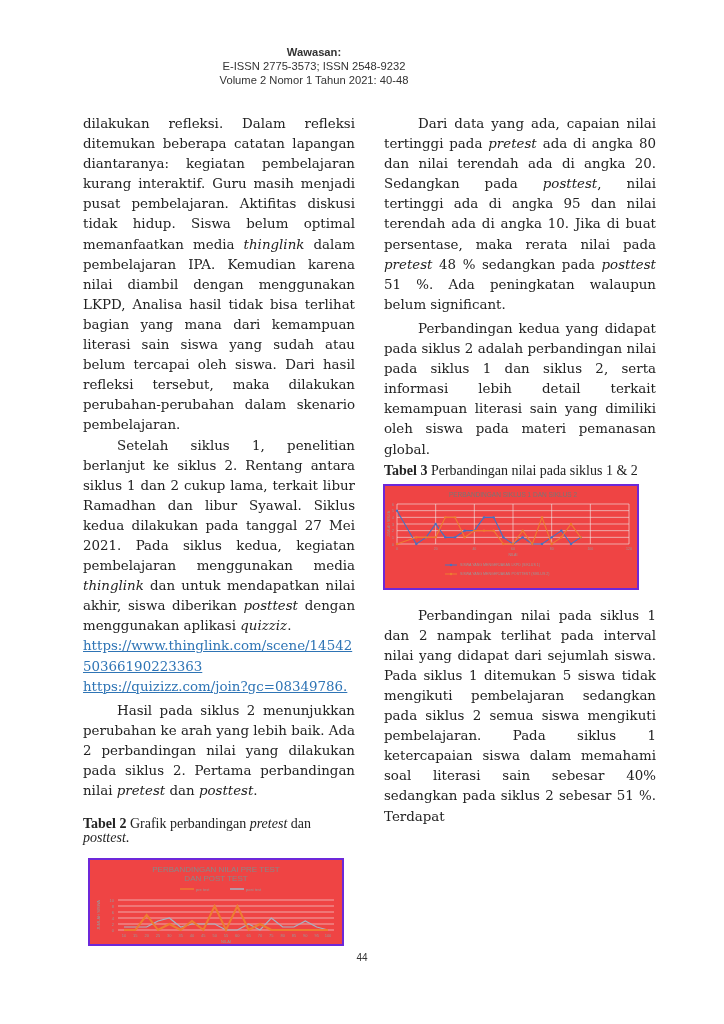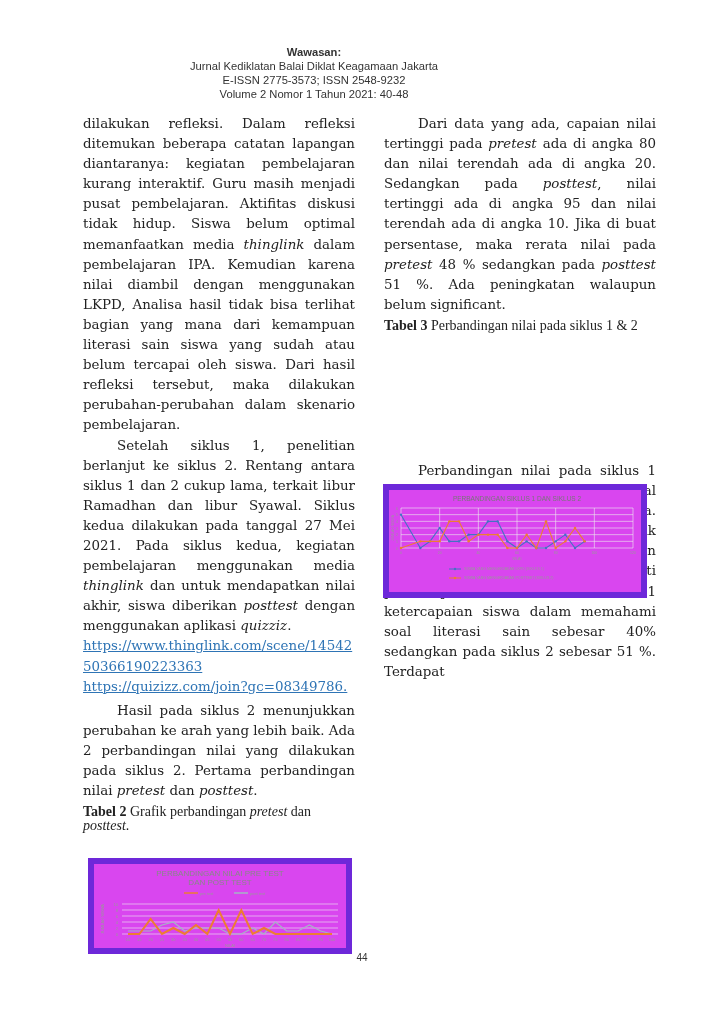--- a/index.html
+++ b/index.html
@@ -9,39 +9,38 @@
   .col { position:absolute; top:114px; width:272px; font-size:13.4px; line-height:20.1px; text-align:justify; }
   .col.left { left:83px; }
   .col.right { left:384px; }
   .col p { margin:0; }
   .indent { text-indent:34px; }
   .gap { margin-top:4px !important; }
   a.link { color:#2e74b5; text-decoration:underline; word-break:break-all; }
   em { font-style:italic; }
   .caption { font-family:"Liberation Serif", serif; font-size:14px; line-height:14px; text-align:left; }
   .caption b { font-weight:bold; }
-  .chart { position:absolute; background:#d946ef; border:6px solid #6d28d9; }
+  .chart { position:absolute; background:#ef4444; border:2px solid #6d28d9; }
   .chart svg { display:block; }
   .pageno { position:absolute; top:952px; left:0; width:724px; text-align:center; font-family:"Liberation Sans", sans-serif; font-size:10px; color:#333; }
 </style>
 </head>
 <body>
 
 <div class="header">
   <div class="t1">Wawasan:</div>
-  <div>Jurnal Kediklatan Balai Diklat Keagamaan Jakarta</div>
   <div>E-ISSN 2775-3573; ISSN 2548-9232</div>
   <div>Volume 2 Nomor 1 Tahun 2021: 40-48</div>
 </div>
 
 <div class="col left">
   <p><span>dilakukan refleksi. Dalam refleksi ditemukan beberapa catatan lapangan diantaranya: kegiatan pembelajaran kurang interaktif. Guru masih menjadi pusat pembelajaran. Aktifitas diskusi tidak hidup. Siswa belum optimal memanfaatkan media </span><em>thinglink</em><span> dalam pembelajaran IPA. Kemudian karena nilai diambil dengan menggunakan LKPD, Analisa hasil tidak bisa terlihat bagian yang mana dari kemampuan literasi sain siswa yang sudah atau belum tercapai oleh siswa. Dari hasil refleksi tersebut, maka dilakukan perubahan-perubahan dalam skenario pembelajaran.</span></p>
   <p class="indent"><span>Setelah siklus 1, penelitian berlanjut ke siklus 2. Rentang antara siklus 1 dan 2 cukup lama, terkait libur Ramadhan dan libur Syawal. Siklus kedua dilakukan pada tanggal 27 Mei 2021. Pada siklus kedua, kegiatan pembelajaran menggunakan media </span><em>thinglink</em><span> dan untuk mendapatkan nilai akhir, siswa diberikan </span><em>posttest</em><span> dengan menggunakan aplikasi </span><em>quizziz</em><span>.</span><br><a class="link">https://www.thinglink.com/scene/1454250366190223363</a><br><a class="link">https://quizizz.com/join?gc=08349786.</a></p>
   <p class="indent gap"><span>Hasil pada siklus 2 menunjukkan perubahan ke arah yang lebih baik.  Ada 2 perbandingan nilai yang dilakukan pada siklus 2. Pertama perbandingan nilai </span><em>pretest</em><span> dan </span><em>posttest</em><span>.</span></p>
-  <p class="caption" style="margin-top:4px;"><b>Tabel 2</b><span> Grafik perbandingan </span><em>pretest</em><span> dan </span><em>posttest</em><span>.</span></p>
+  <p class="caption" style="margin-top:16px;"><b>Tabel 2</b><span> Grafik perbandingan </span><em>pretest</em><span> dan </span><em>posttest</em><span>.</span></p>
 </div>
 
 <div class="chart" style="left:88px; top:858px; width:252px; height:84px;">
   <svg id="chart1" width="252" height="84">
       <text x="126" y="12" text-anchor="middle" font-size="8" fill="#888" font-family="Liberation Sans, sans-serif">PERBANDINGAN NILAI PRE TEST</text>
       <text x="126" y="21" text-anchor="middle" font-size="8" fill="#888" font-family="Liberation Sans, sans-serif">DAN POST TEST</text>
       <line x1="90" y1="29" x2="104" y2="29" stroke="#ed7d31" stroke-width="1.5"></line>
       <text x="106" y="31" font-size="4" fill="#999" font-family="Liberation Sans, sans-serif">pre test</text>
       <line x1="140" y1="29" x2="154" y2="29" stroke="#a5b4c4" stroke-width="1.5"></line>
       <text x="156" y="31" font-size="4" fill="#999" font-family="Liberation Sans, sans-serif">post test</text>
@@ -78,20 +77,21 @@
       <text x="238" y="77" text-anchor="middle" font-size="4" fill="#999" font-family="Liberation Sans, sans-serif">100</text>
       <text x="136" y="83" text-anchor="middle" font-size="4" fill="#999" font-family="Liberation Sans, sans-serif">NILAI</text>
       <text x="10" y="55" text-anchor="middle" font-size="4" fill="#999" font-family="Liberation Sans, sans-serif" transform="rotate(-90 10 55)">JUMLAH SISWA</text>
       <polyline points="34,67 45.333333333333336,67 56.66666666666667,67 68,61 79.33333333333334,58 90.66666666666666,67 102,64 113.33333333333333,64 124.66666666666667,64 136,70 147.33333333333331,70 158.66666666666669,64 170,70 181.33333333333334,58 192.66666666666666,67 204,67 215.33333333333334,61 226.66666666666666,67 238,70" fill="none" stroke="#a5b4c4" stroke-width="1.2" stroke-linejoin="miter"></polyline>
       <polyline points="34,70 45.333333333333336,70 56.66666666666667,55 68,70 79.33333333333334,64 90.66666666666666,70 102,61 113.33333333333333,70 124.66666666666667,46 136,70 147.33333333333331,46 158.66666666666669,70 170,64 181.33333333333334,70 192.66666666666666,70 204,70 215.33333333333334,70 226.66666666666666,70 238,70" fill="none" stroke="#ed7d31" stroke-width="2" stroke-linejoin="miter"></polyline>
     </svg>
 </div>
 
 <div class="col right">
   <p class="indent"><span>Dari data yang ada, capaian nilai tertinggi pada </span><em>pretest</em><span> ada di angka 80 dan nilai terendah ada di angka 20. Sedangkan pada </span><em>posttest</em><span>, nilai tertinggi ada di angka 95 dan nilai terendah ada di angka 10. Jika di buat persentase, maka rerata nilai pada </span><em>pretest</em><span> 48 % sedangkan pada </span><em>posttest</em><span> 51 %. Ada peningkatan walaupun belum significant.</span></p>
+  <p class="indent gap">Perbandingan kedua yang didapat pada siklus 2 adalah perbandingan nilai pada siklus 1 dan siklus 2, serta informasi lebih detail terkait kemampuan literasi sain yang dimiliki oleh siswa pada materi pemanasan global.</p>
   <p class="caption" style="margin-top:4px;"><b>Tabel 3</b><span> Perbandingan nilai pada siklus 1 &amp; 2</span></p>
   <div style="height:124px;"></div>
   <p class="indent gap">Perbandingan nilai pada siklus 1 dan 2 nampak terlihat pada interval nilai yang didapat dari sejumlah siswa. Pada siklus 1 ditemukan 5 siswa tidak mengikuti pembelajaran sedangkan pada siklus 2 semua siswa mengikuti pembelajaran. Pada siklus 1 ketercapaian siswa dalam memahami soal literasi sain sebesar 40% sedangkan pada siklus 2 sebesar 51 %. Terdapat</p>
 </div>
 
 <div class="chart" style="left:383px; top:484px; width:252px; height:102px;">
   <svg id="chart2" width="252" height="102">
       <text x="128" y="11" text-anchor="middle" font-size="6.5" fill="#777" font-family="Liberation Sans, sans-serif">PERBANDINGAN SIKLUS 1 DAN SIKLUS 2</text>
       <line x1="12" y1="58" x2="244" y2="58" stroke="#eee" stroke-width="0.6"></line>
       <text x="9" y="59.5" text-anchor="end" font-size="3.5" fill="#999" font-family="Liberation Sans, sans-serif">0</text>

